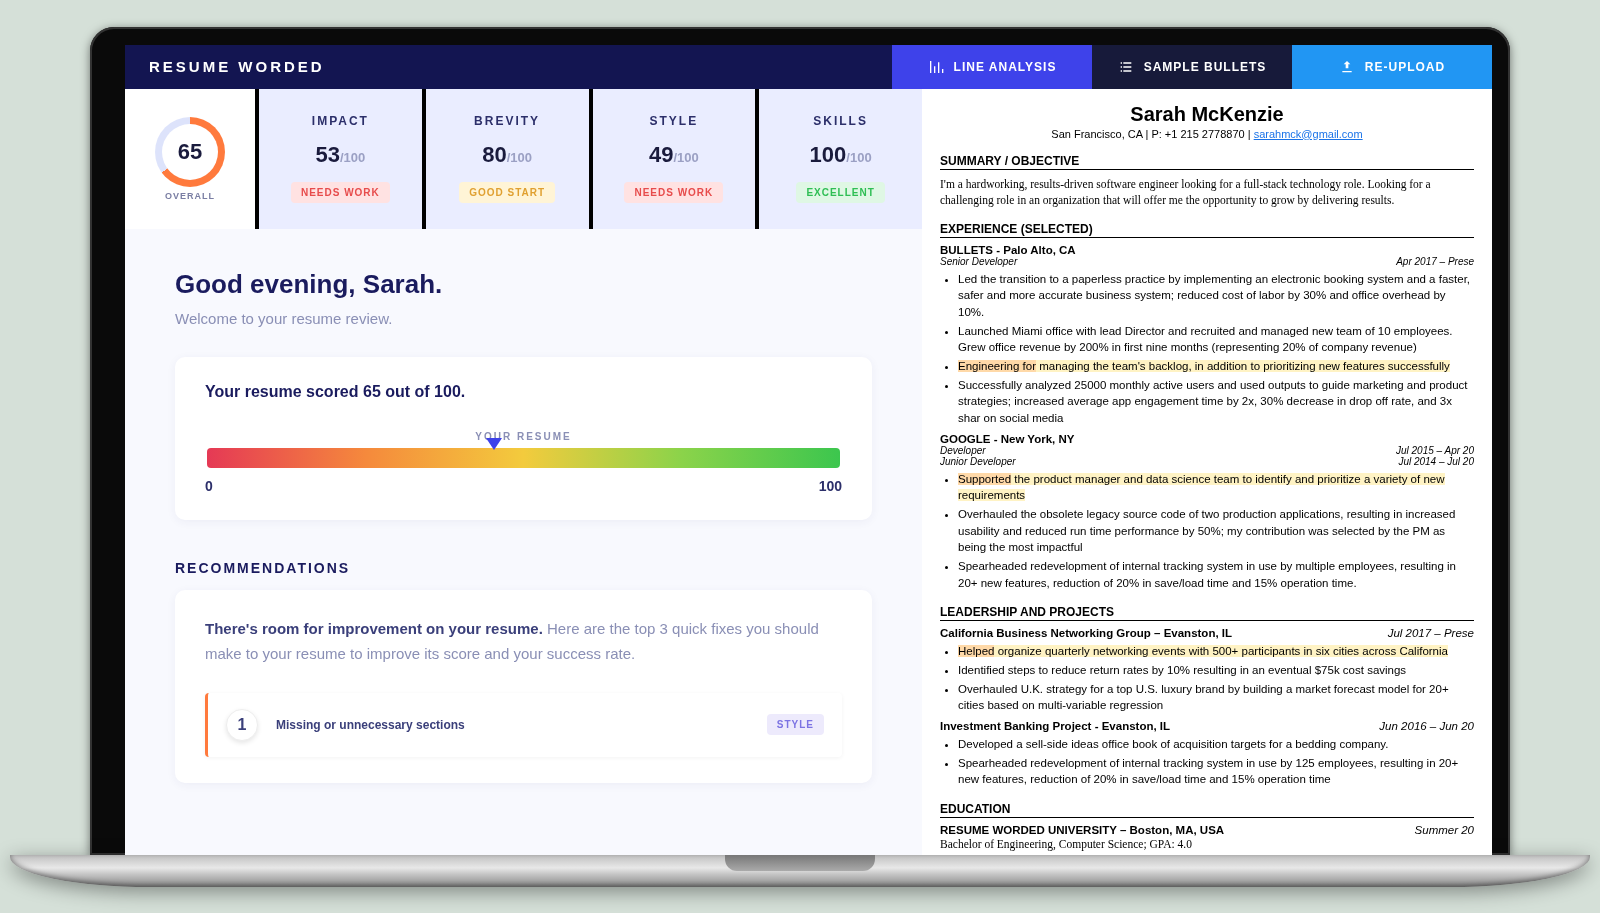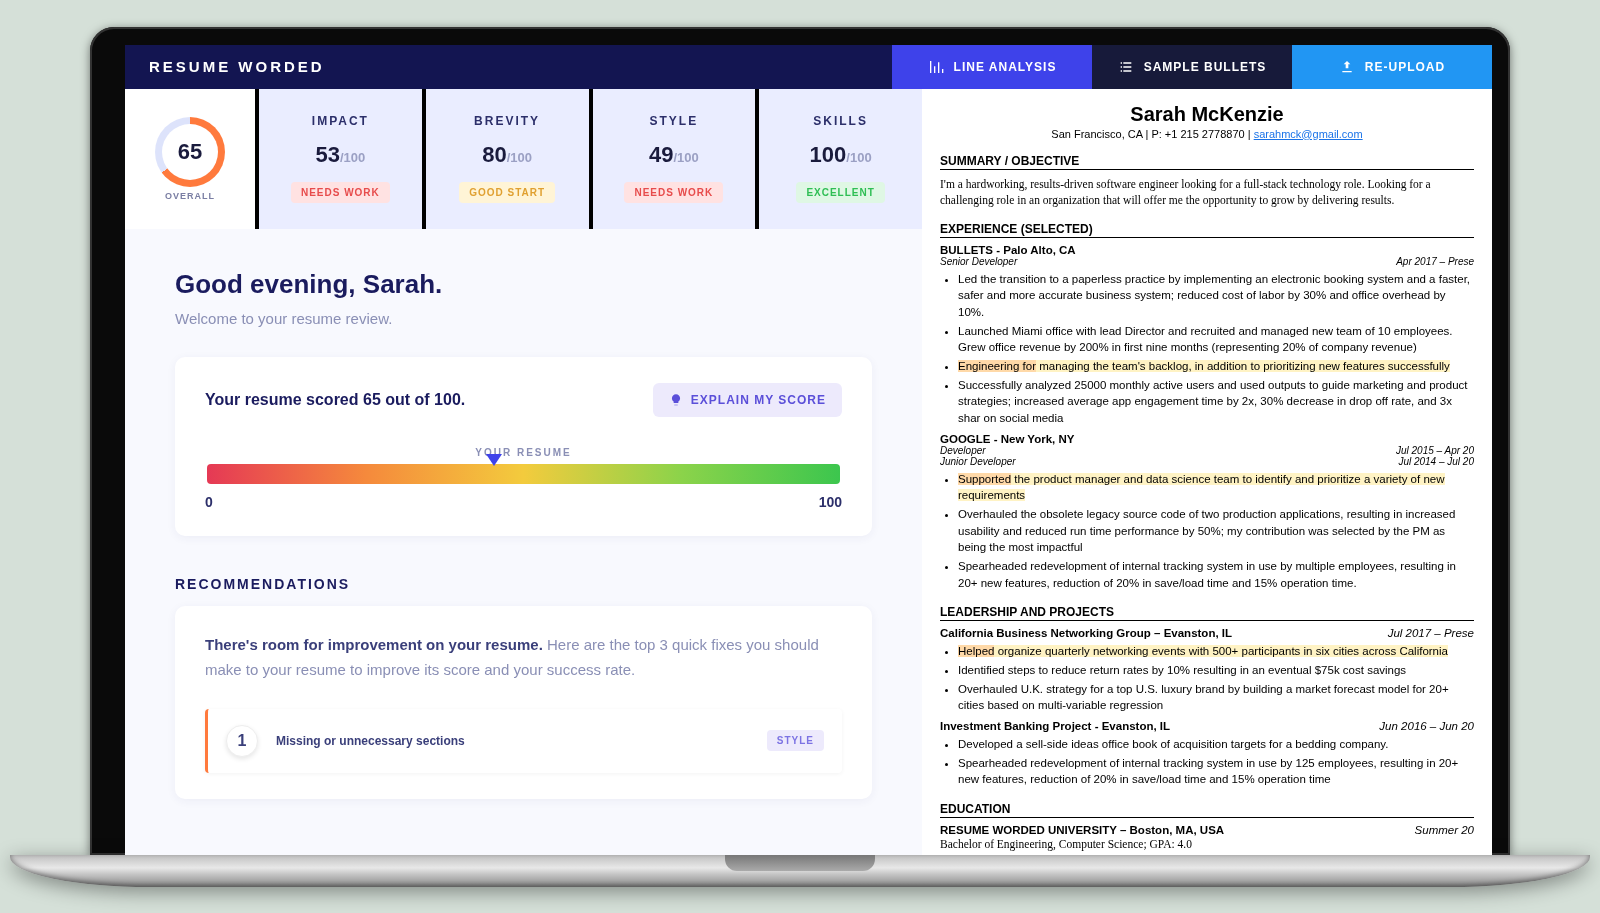--- a/index.html
+++ b/index.html
@@ -171,26 +171,20 @@
             </div>
           </div>
 
           <div class="left-content">
             <div class="greet">Good evening, Sarah.</div>
             <div class="greet-sub">Welcome to your resume review.</div>
 
             <div class="card">
               <div class="card-head">
                 <div class="score-sent">Your resume scored 65 out of 100.</div>
-                <button class="explain-btn">
-                  <svg viewBox="0 0 24 24">
-                      <path d="M9 21h6v-1H9v1zm3-19C8 2 5 5 5 9c0 2.4 1.2 4.5 3 5.7V17h8v-2.3c1.8-1.2 3-3.3 3-5.7 0-4-3-7-7-7z"></path>
-                    </svg>
-                  <span>EXPLAIN MY SCORE</span>
-                </button>
               </div>
               <div class="bar-label">YOUR RESUME</div>
               <div class="bar-wrap">
                 <div class="bar-pointer"></div>
               </div>
               <div class="bar-ends">
                 <span>0</span>
                 <span>100</span>
               </div>
             </div>

